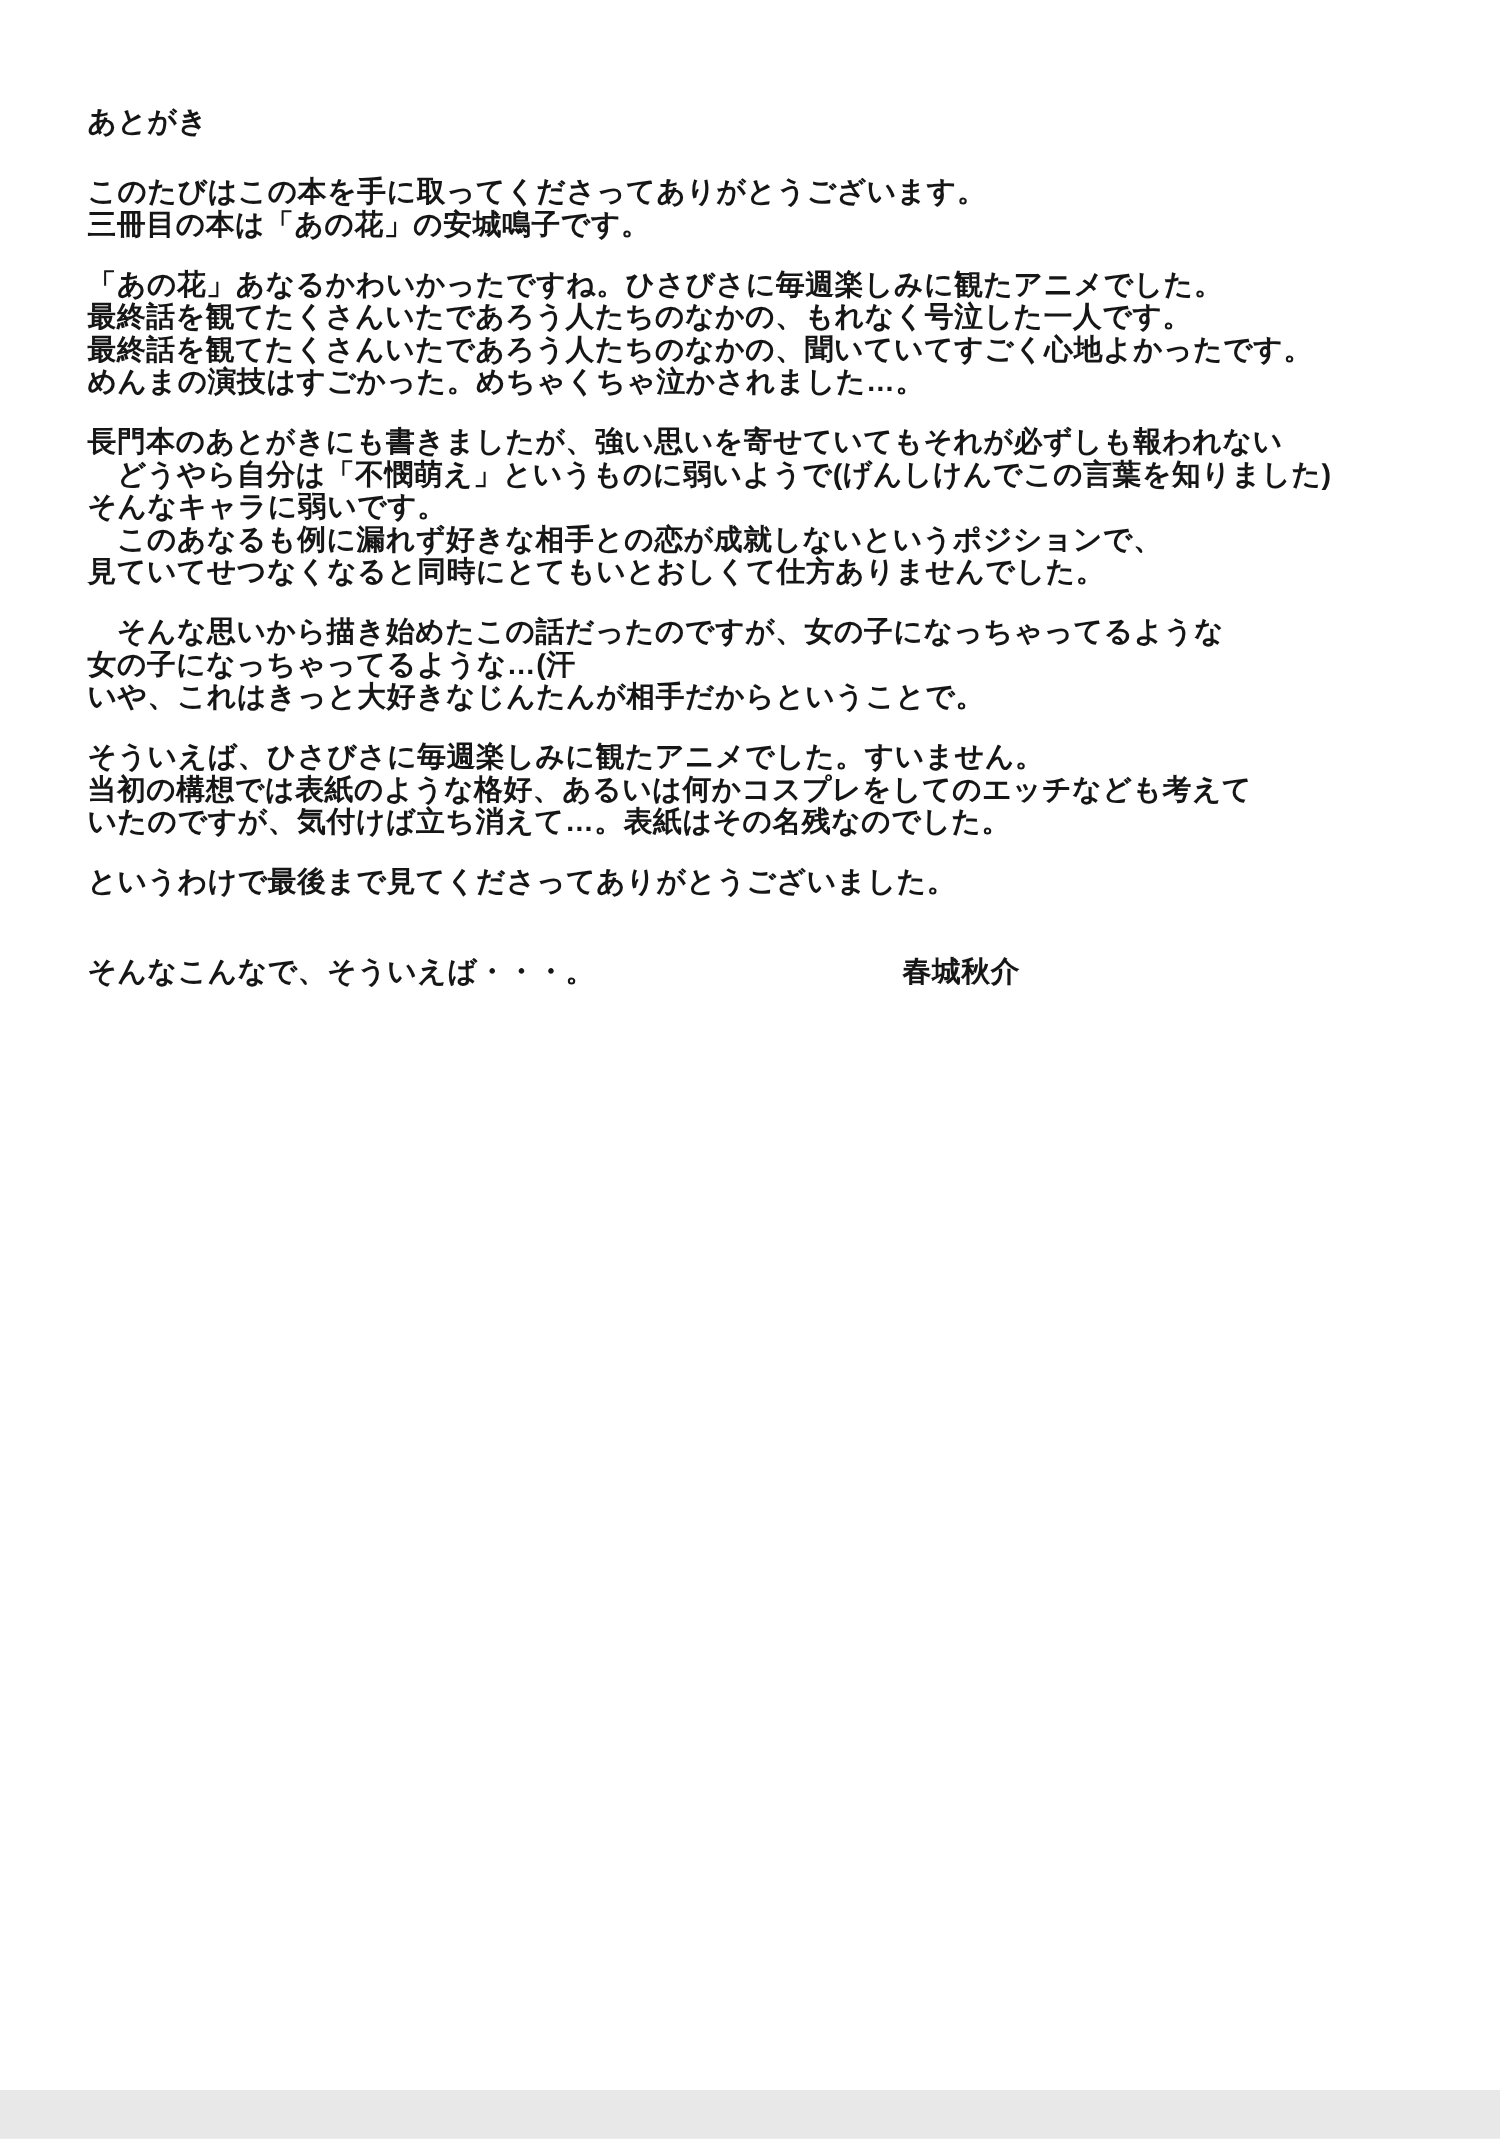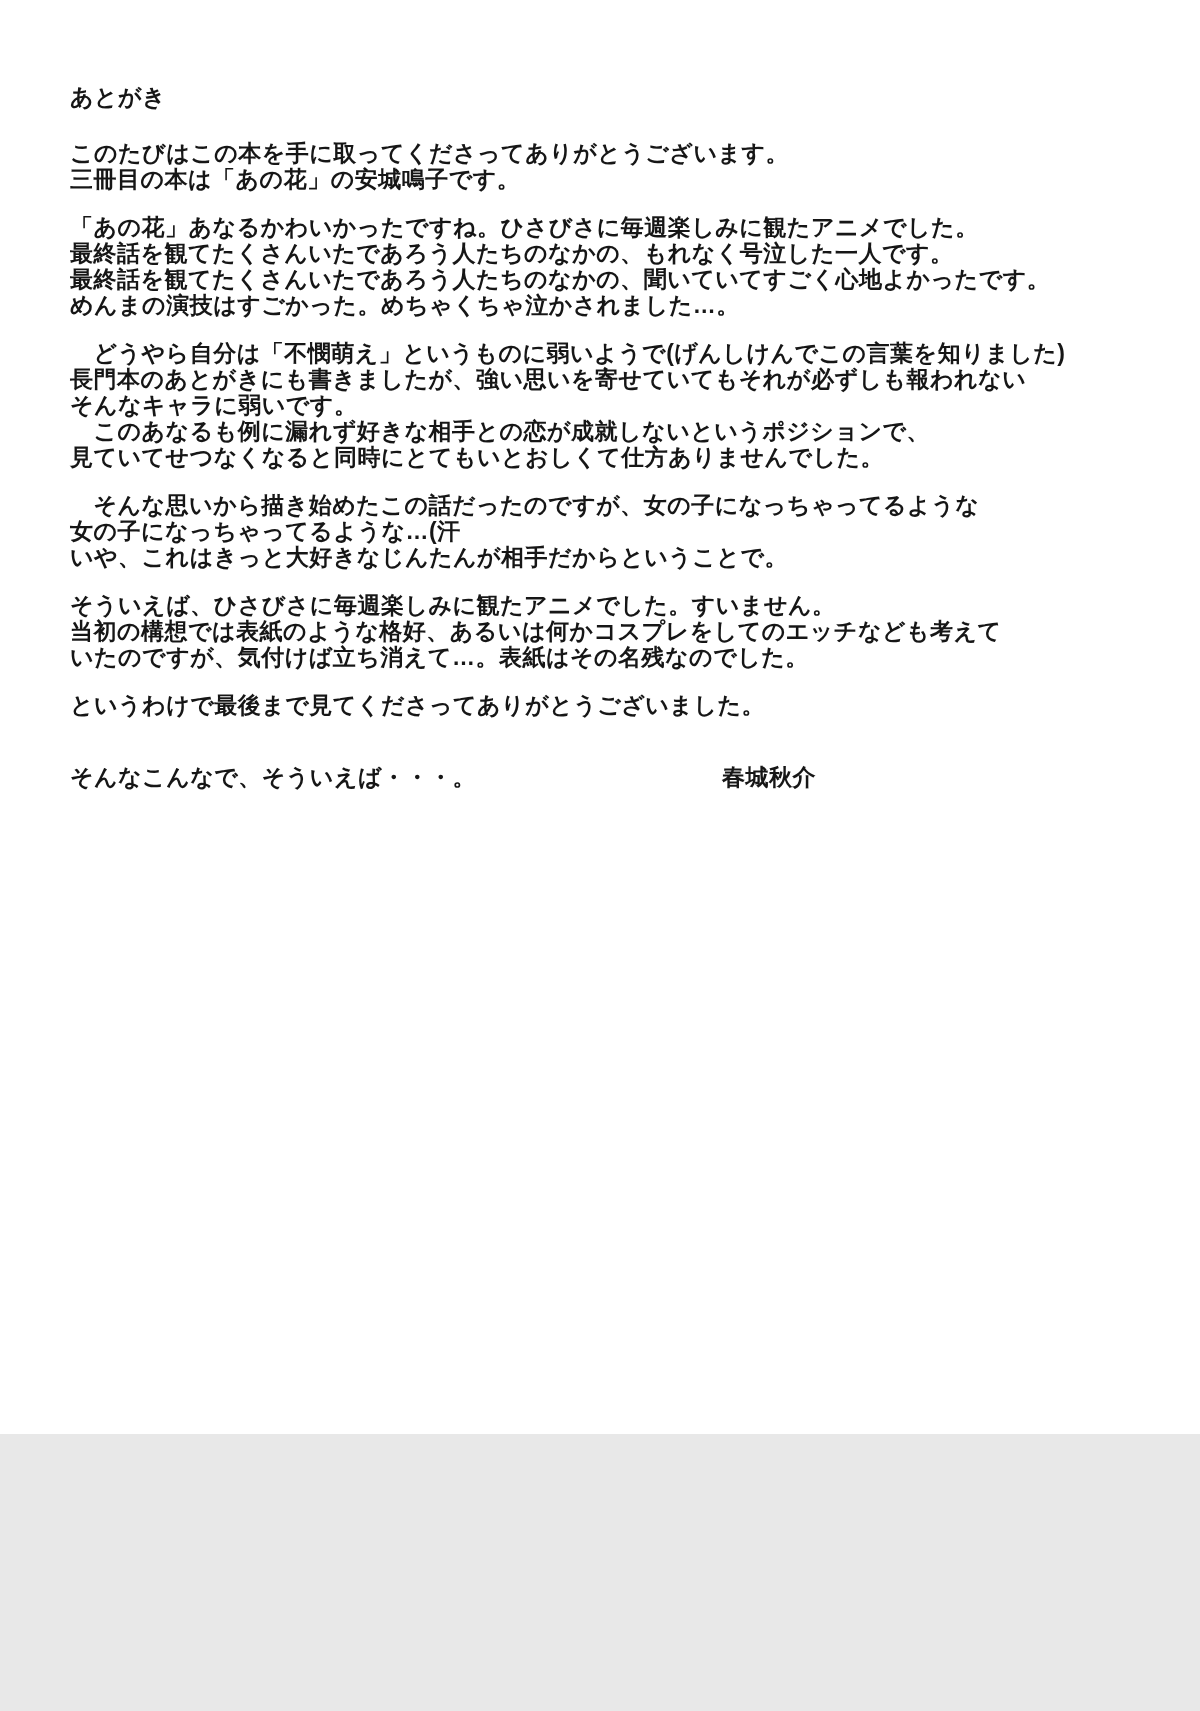--- a/index.html
+++ b/index.html
@@ -3,21 +3,21 @@
 <meta charset="utf-8">
 <style>
   html, body {
     margin: 0;
     padding: 0;
     background: #e8e8e8;
   }
   .page {
     position: relative;
     width: 1200px;
-    height: 1434px;
+    height: 1672px;
     margin: 0 auto;
     background: #ffffff;
     overflow: hidden;
     font-family: "Liberation Sans", "DejaVu Sans", sans-serif;
     color: #161616;
   }
   .content {
     position: absolute;
     left: 70px;
     top: 84px;
@@ -71,22 +71,22 @@
     </div>
 
     <div class="para">
       <div class="line">「あの花」あなるかわいかったですね。ひさびさに毎週楽しみに観たアニメでした。</div>
       <div class="line">最終話を観てたくさんいたであろう人たちのなかの、もれなく号泣した一人です。</div>
       <div class="line">最終話を観てたくさんいたであろう人たちのなかの、聞いていてすごく心地よかったです。</div>
       <div class="line">めんまの演技はすごかった。めちゃくちゃ泣かされました…。</div>
     </div>
 
     <div class="para">
+      <div class="line">長門本のあとがきにも書きましたが、強い思いを寄せていてもそれが必ずしも報われない</div>
       <div class="line">　どうやら自分は「不憫萌え」というものに弱いようで(げんしけんでこの言葉を知りました)</div>
-      <div class="line">長門本のあとがきにも書きましたが、強い思いを寄せていてもそれが必ずしも報われない</div>
       <div class="line">そんなキャラに弱いです。</div>
       <div class="line">　このあなるも例に漏れず好きな相手との恋が成就しないというポジションで、</div>
       <div class="line">見ていてせつなくなると同時にとてもいとおしくて仕方ありませんでした。</div>
     </div>
 
     <div class="para">
       <div class="line">　そんな思いから描き始めたこの話だったのですが、女の子になっちゃってるような</div>
       <div class="line">女の子になっちゃってるような…(汗</div>
       <div class="line">いや、これはきっと大好きなじんたんが相手だからということで。</div>
     </div>

